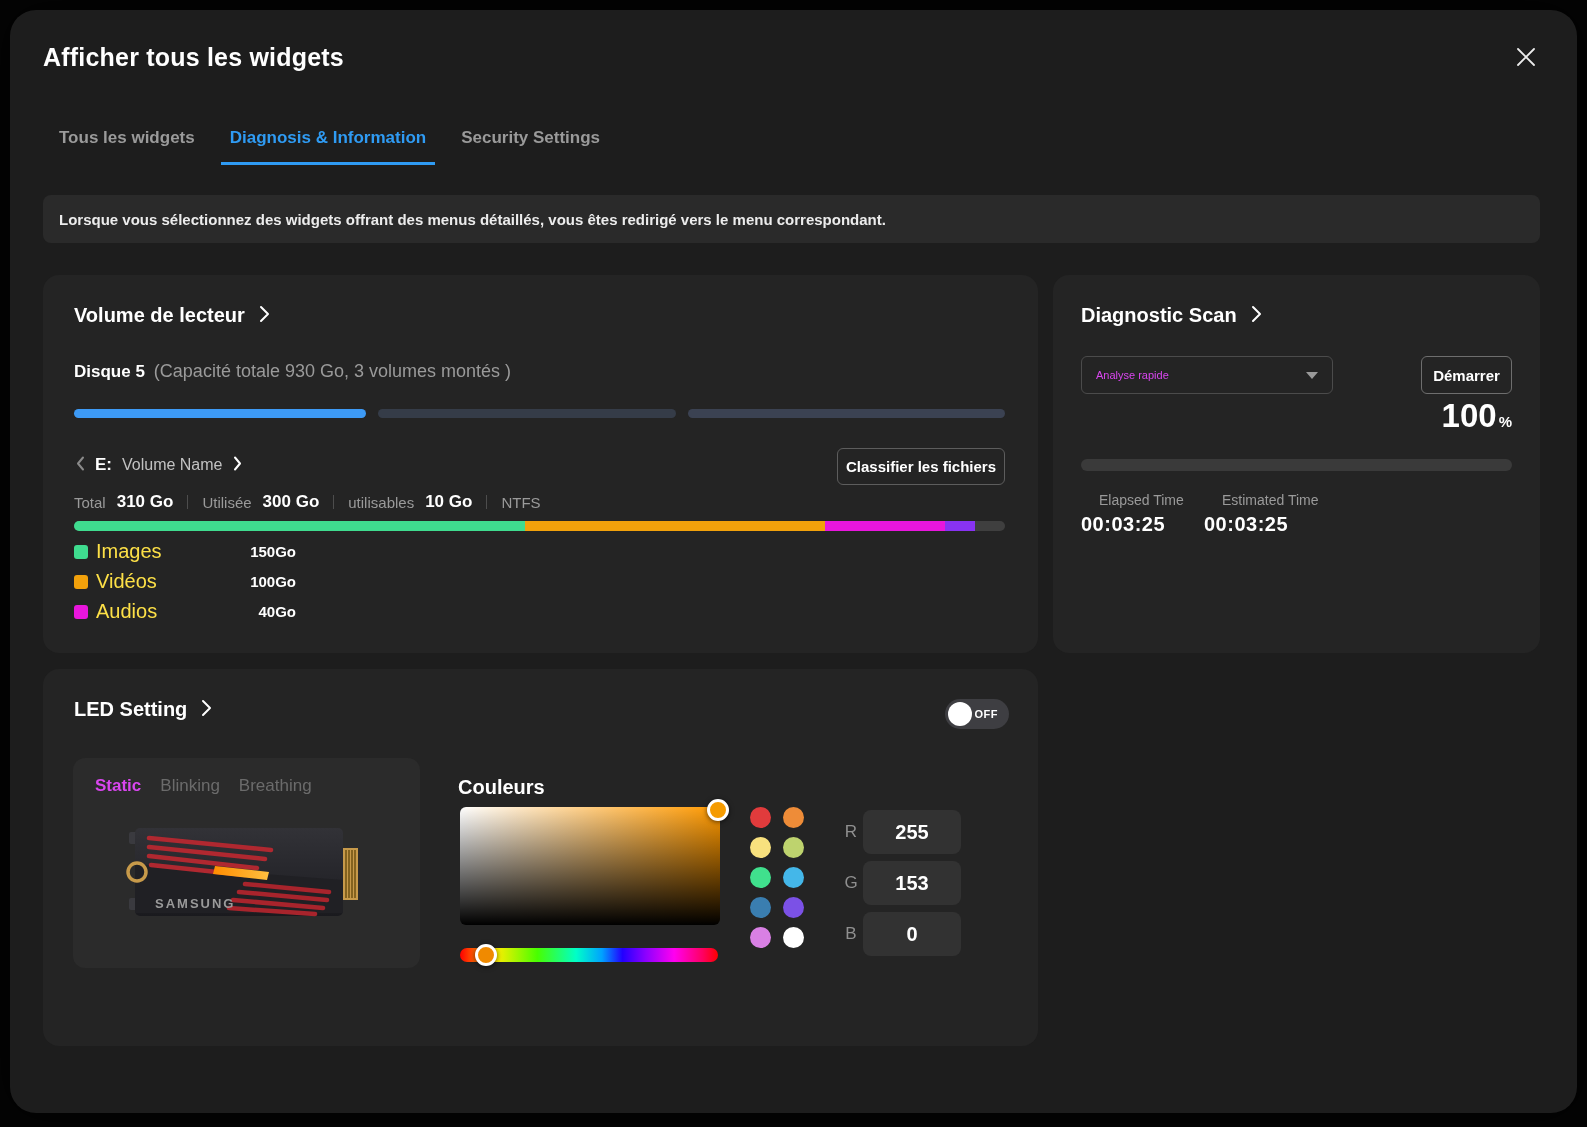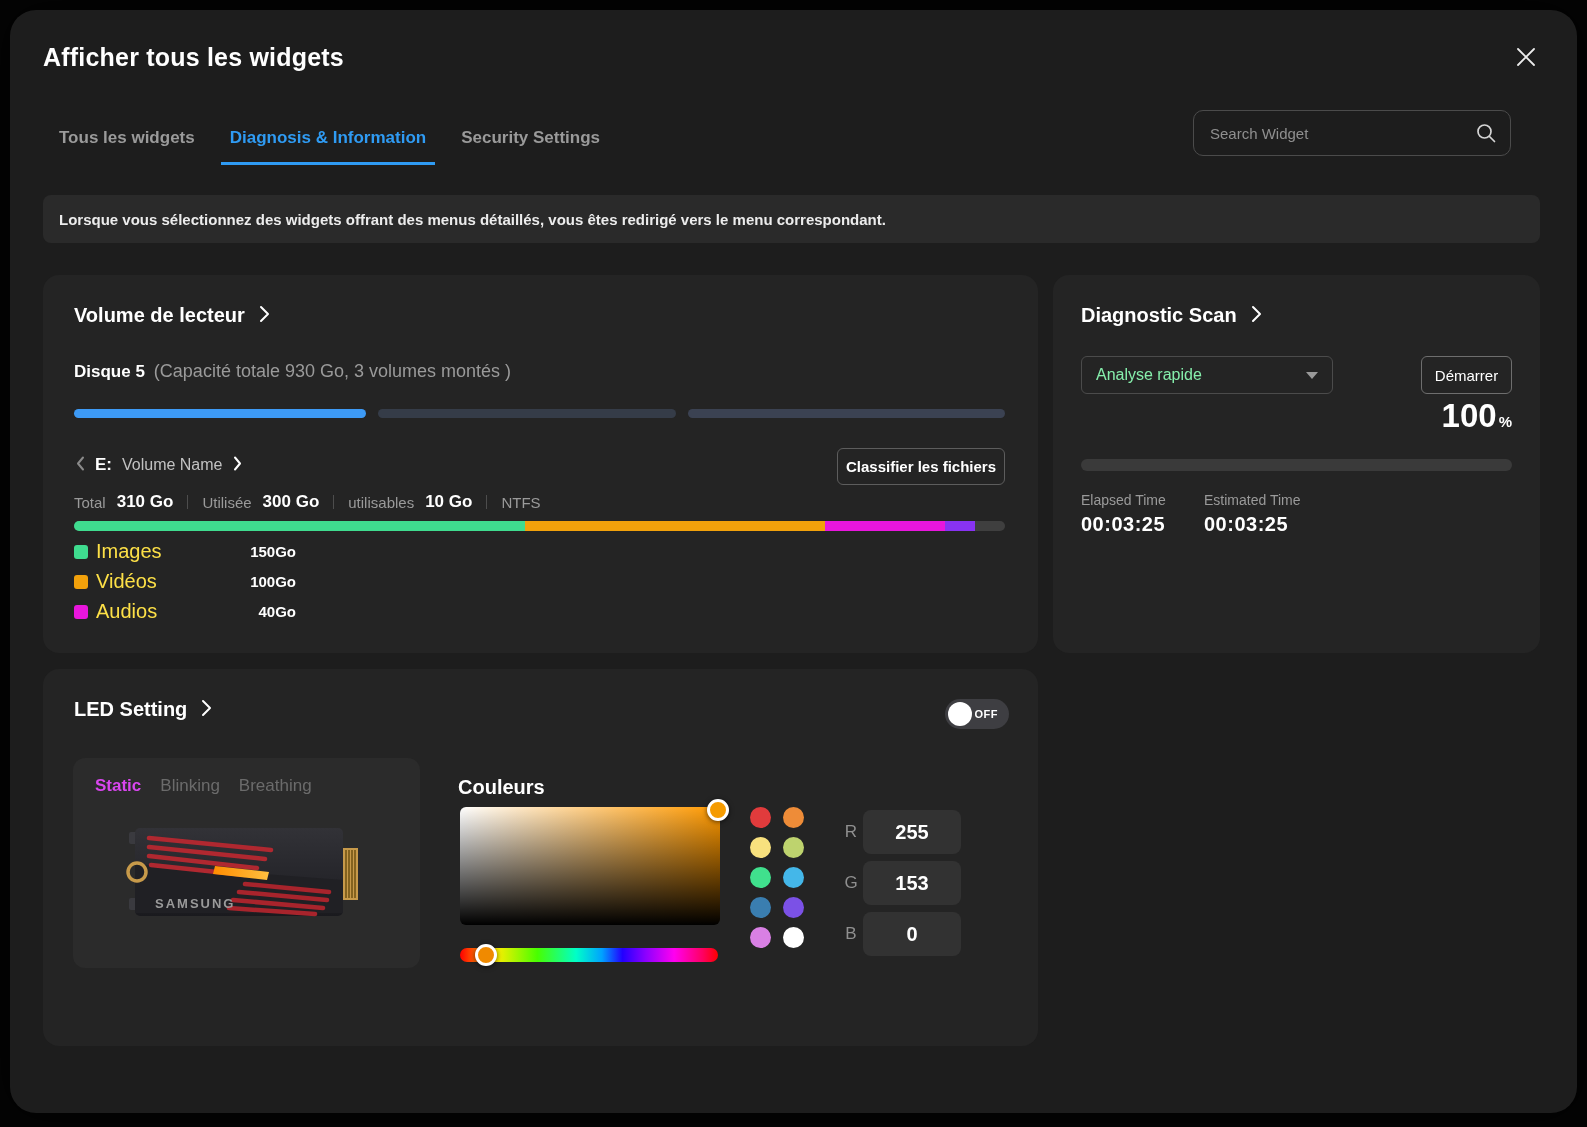--- a/index.html
+++ b/index.html
@@ -69,30 +69,30 @@
   .legend-col { position:absolute; top:266px; width:222px; display:flex; flex-direction:column; gap:9px; }
   .legend-col.c1 { left:31px; } .legend-col.c2 { left:327px; }
   .legend-row { display:flex; align-items:center; height:21px; }
   .legend-swatch { width:14px; height:14px; border-radius:3px; flex:0 0 14px; }
   .legend-label { font-size:20px; color:#fde047; margin-left:8px; }
   .legend-value { font-size:15px; font-weight:bold; color:#fff; margin-left:auto; }
 
   
   .scan-select { position:absolute; left:28px; top:81px; width:252px; height:38px; border:1px solid #4b4b4b;
     border-radius:6px; display:flex; align-items:center; padding:0 14px; cursor:pointer; }
-  .scan-select .sel-text { font-size:16px; color:#86efac; }
+  .scan-select .sel-text { font-size:11px; color:#d946ef; }
   .caret-down { margin-left:auto; width:0; height:0; border-left:6px solid transparent;
     border-right:6px solid transparent; border-top:7px solid #9a9a9a; }
   .start-btn { position:absolute; left:368px; top:81px; width:91px; height:38px; border:1px solid #6e6e6e;
-    border-radius:6px; background:transparent; color:#fff; font-size:15px; font-weight:normal; font-family:inherit; cursor:pointer; }
+    border-radius:6px; background:transparent; color:#fff; font-size:15px; font-weight:bold; font-family:inherit; cursor:pointer; }
   .pct-wrap { position:absolute; right:28px; top:122px; display:flex; align-items:baseline; }
   .pct-val { font-size:33px; font-weight:bold; color:#fff; }
   .pct-sign { font-size:15px; font-weight:bold; color:#fff; margin-left:2px; }
   .scan-progress { position:absolute; left:28px; top:184px; width:431px; height:12px; background:#3a3a3a; border-radius:6px; }
-  .time-label { position:absolute; top:217px; font-size:14px; color:#9a9a9a; }
+  .time-label { position:absolute; top:217px; font-size:14px; color:#9a9a9a;margin-left:18px; }
   .time-value { position:absolute; top:238px; font-size:20px; font-weight:bold; color:#fff; letter-spacing:.5px; }
   .t-elapsed { left:28px; } .t-estimated { left:151px; }
 
   
   .toggle { position:absolute; left:902px; top:30px; width:64px; height:30px; background:#3e3e42;
     border-radius:15px; cursor:pointer; }
   .toggle .knob { position:absolute; left:3px; top:3px; width:24px; height:24px; background:#fff; border-radius:50%; }
   .toggle .t-label { position:absolute; right:11px; top:9px; font-size:11px; font-weight:bold; color:#fff; letter-spacing:.5px; }
 
   .mode-panel { position:absolute; left:30px; top:89px; width:347px; height:210px; background:#2b2b2b; border-radius:12px; }
@@ -135,29 +135,20 @@
         <path d="M4 4 L20 20 M20 4 L4 20" stroke="#ececec" stroke-width="1.8" stroke-linecap="round"></path>
       </svg>
   </div>
 
   <div class="tabs">
     <div class="tab">Tous les widgets</div>
     <div class="tab active">Diagnosis &amp; Information</div>
     <div class="tab">Security Settings</div>
   </div>
 
-  <div class="search-box">
-    <input type="text" placeholder="Search Widget" style="">
-    <span class="search-ic">
-      <svg width="22" height="22" viewBox="0 0 22 22" fill="none">
-          <circle cx="9.5" cy="9.5" r="6.5" stroke="#d5d5d5" stroke-width="1.7"></circle>
-          <path d="M14.5 14.5 L19.5 19.5" stroke="#d5d5d5" stroke-width="1.7" stroke-linecap="round"></path>
-        </svg>
-    </span>
-  </div>
 
   <div class="banner">
     <span>Lorsque vous sélectionnez des widgets offrant des menus détaillés, vous êtes redirigé vers le menu correspondant.</span>
   </div>
 
   <div class="card volume">
     <div class="card-header">
       <span class="h-title">Volume de lecteur</span>
       <span>
         <svg width="11" height="18" viewBox="0 0 11 18" fill="none">

